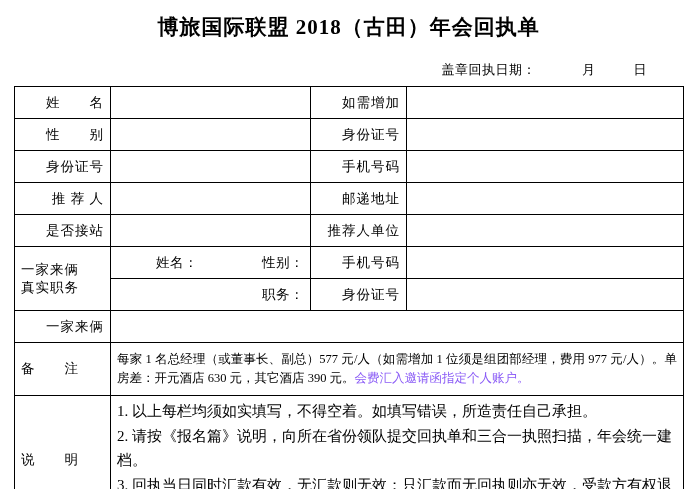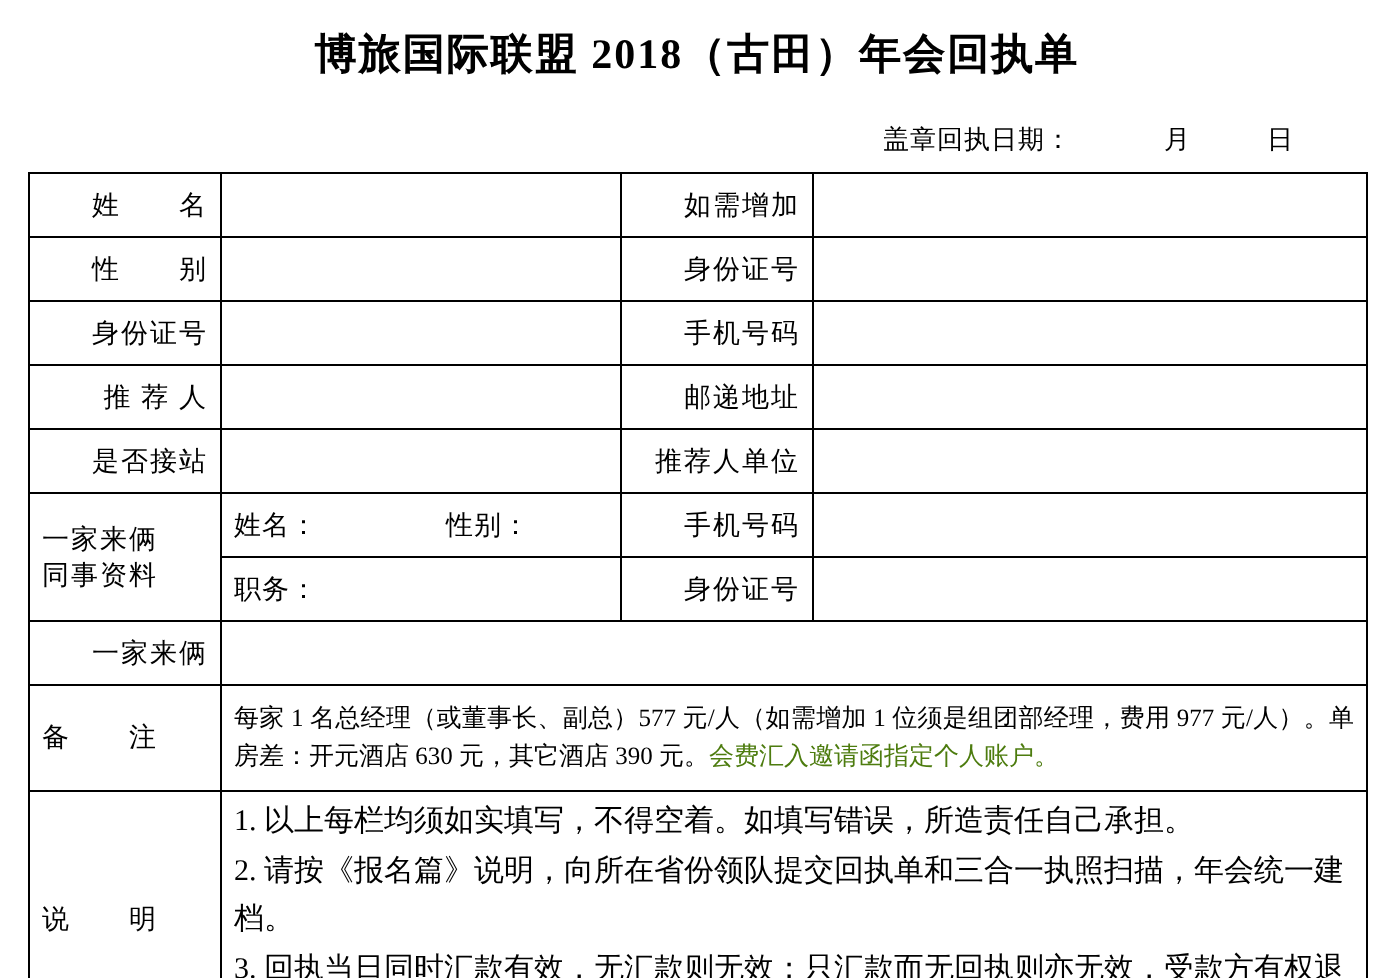--- a/index.html
+++ b/index.html
@@ -53,34 +53,34 @@
     padding: 2px 6px;
     vertical-align: middle;
   }
   .lbl {
     text-align: right;
     letter-spacing: 1px;
     white-space: nowrap;
   }
   .val { }
   .sub-pair {
-    text-align: left;
+    text-align: right;
     padding-left: 10px;
     letter-spacing: 0.5px;
   }
   .sub-pair .gap { display: inline-block; width: 64px; }
 
   .note-cell {
     font-size: 12.5px;
     line-height: 1.55;
     padding: 5px 8px 5px 8px;
     text-align: justify;
   }
   .note-cell .blue {
-    color: #4d7c0f;
+    color: #8b5cf6;
   }
   .inst-cell {
     font-size: 15px;
     line-height: 1.6;
     padding: 4px 8px;
   }
   .inst-cell div { margin: 1px 0; }
   .vlabel {
     text-align: left;
     letter-spacing: 1px;
@@ -132,21 +132,21 @@
       <tr>
         <td class="lbl">是否接站</td>
         <td class="val"></td>
         <td class="lbl">推荐人单位</td>
         <td class="val"></td>
       </tr>
 
       <tr>
         <td class="vlabel" rowspan="2" style="height:54px;">
           <div>一家来俩</div>
-          <div>同事资料</div>
+          <div>真实职务</div>
         </td>
         <td class="sub-pair">
           <span>姓名：</span><span class="gap"></span><span>性别：</span>
         </td>
         <td class="lbl">手机号码</td>
         <td class="val"></td>
       </tr>
       <tr>
         <td class="sub-pair">
           <span>职务：</span>

